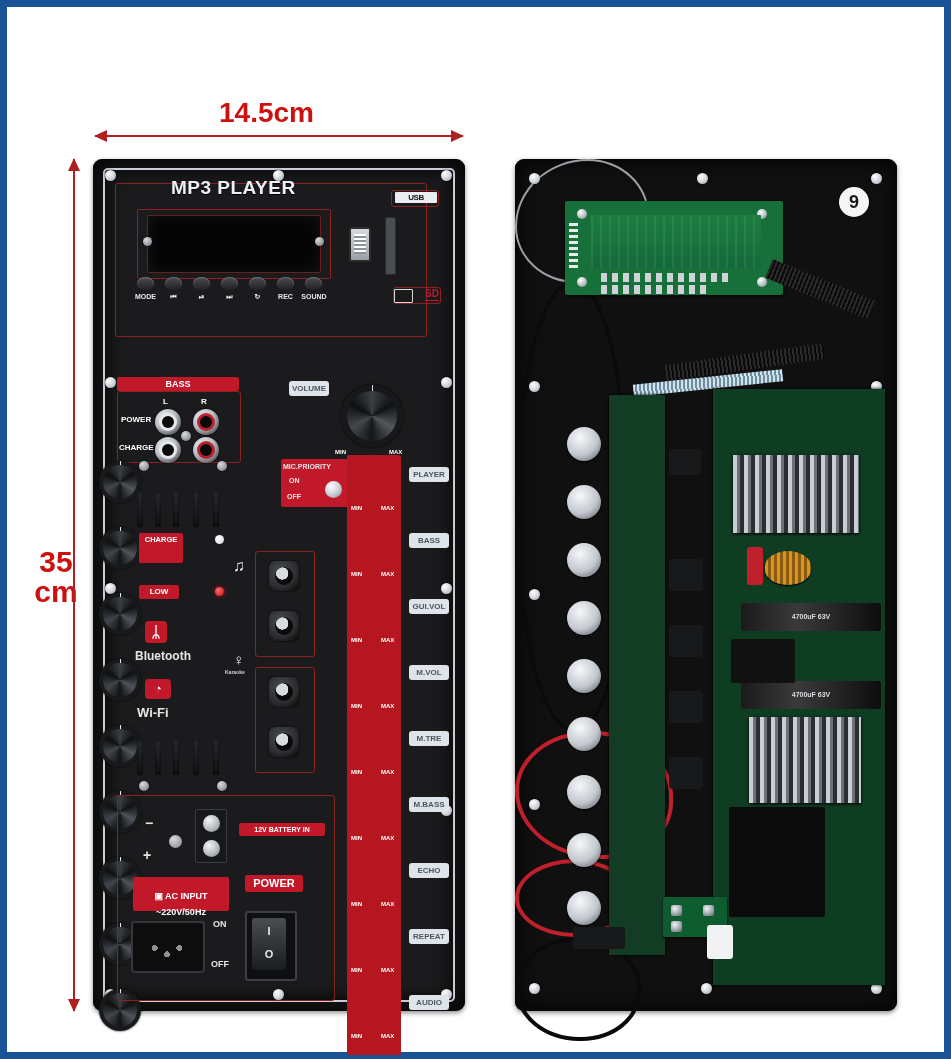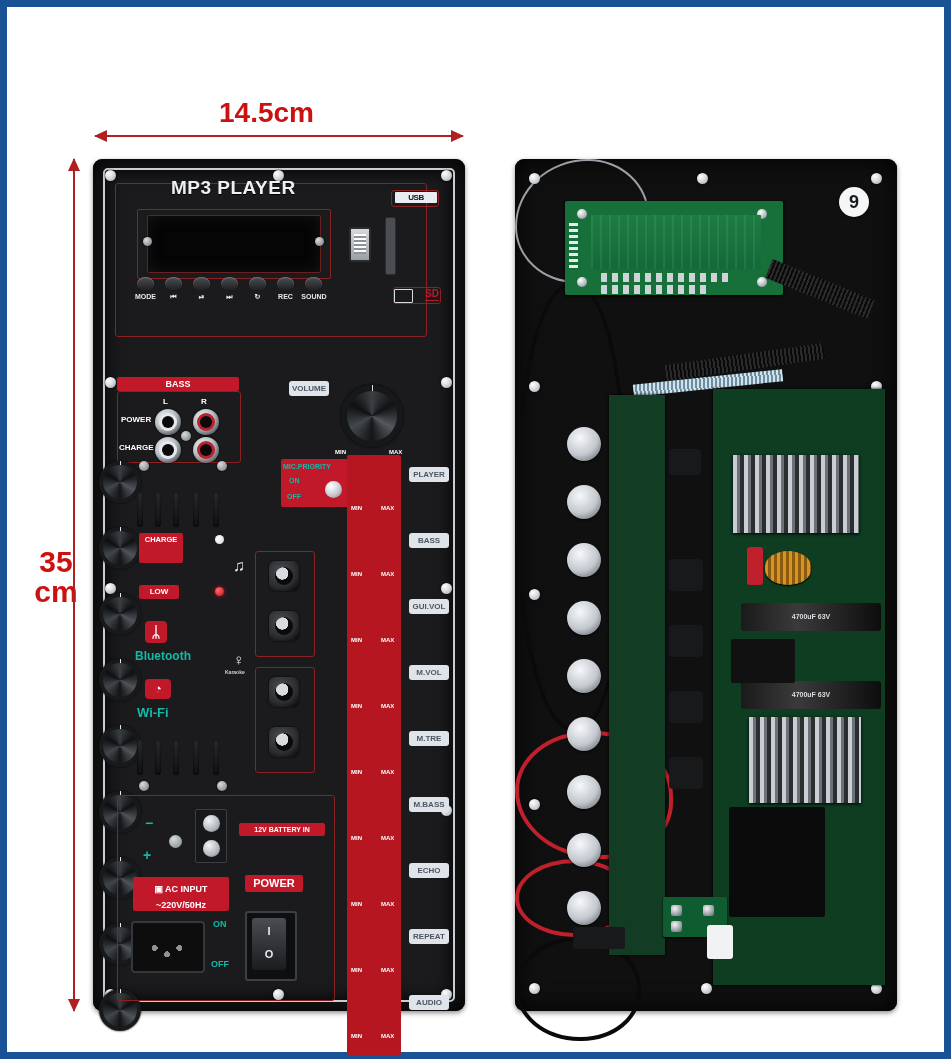--- a/index.html
+++ b/index.html
@@ -64,21 +64,21 @@
   .redlabel{
     position:absolute;background:#c1182a;color:#fff;font-weight:700;
     text-align:center;border-radius:2px;line-height:1.15;
     font-family:"Liberation Sans", sans-serif;
   }
   .whitelabel{
     position:absolute;background:#dfe3ea;color:#4e5660;font-weight:700;
     text-align:center;border-radius:3px;font-size:8px;line-height:15px;
     font-family:"Liberation Sans", sans-serif;
   }
-  .wtext{position:absolute;color:#14b8a6;font-weight:700;font-family:"Liberation Sans", sans-serif;}
+  .wtext{position:absolute;color:#e5e5e5;font-weight:700;font-family:"Liberation Sans", sans-serif;}
   .minmax{position:absolute;color:#ffffff;font-size:6px;font-weight:700;}
 
   
   #mp3-block{left:22px;top:24px;width:310px;height:152px;}
   #mp3-title{left:78px;top:18px;font-size:19px;letter-spacing:.5px;color:#eceff3;
     text-shadow:0 1px 0 #000;}
   #usb-badge{right:26px;top:31px;width:46px;height:15px;}
   #usb-logo{position:absolute;right:28px;top:33px;width:42px;height:11px;
      background:#e9ecf0;color:#111;font-size:8px;font-weight:700;text-align:center;
      line-height:11px;border-radius:1px;letter-spacing:-.5px;}
@@ -187,21 +187,21 @@
   
   #power-block{left:24px;top:636px;width:216px;height:204px;}
   #bat-minus{left:52px;top:656px;font-size:14px;}
   #bat-plus{left:50px;top:688px;font-size:14px;}
   #bat-screw{position:absolute;left:76px;top:676px;width:13px;height:13px;border-radius:50%;
      background:radial-gradient(circle at 35% 32%,#d7dbdf,#7e8389);}
   #bat-term{position:absolute;left:102px;top:650px;width:30px;height:52px;background:#17181a;border:1px solid #3a3d41;border-radius:2px;}
   .bat-screwhead{position:absolute;left:7px;width:17px;height:17px;border-radius:50%;
      background:radial-gradient(circle at 35% 32%,#f2f4f6,#b3b8be 60%,#70757a);}
   #bat-label{left:146px;top:664px;width:86px;height:13px;font-size:7px;line-height:13px;}
-  #ac-label{left:40px;top:718px;width:96px;height:34px;font-size:9px;line-height:16px;padding-top:4px;box-sizing:border-box;}
+  #ac-label{left:40px;top:718px;width:96px;height:34px;font-size:9px;line-height:16px;padding-top:11px;box-sizing:border-box;}
   #ac-inlet{position:absolute;left:38px;top:762px;width:70px;height:48px;background:#0d0d0e;border:2px solid #34373b;border-radius:4px;}
   #ac-inlet:after{content:"";position:absolute;left:12px;top:14px;width:44px;height:22px;
      background:radial-gradient(circle at 22% 50%, #8d9298 0 3px, transparent 3px),
                 radial-gradient(circle at 50% 78%, #8d9298 0 3px, transparent 3px),
                 radial-gradient(circle at 78% 50%, #8d9298 0 3px, transparent 3px);}
   #power-label{left:152px;top:716px;width:58px;height:17px;font-size:11px;line-height:17px;}
   #pw-on{left:120px;top:760px;font-size:9px;}
   #pw-off{left:118px;top:800px;font-size:9px;}
   #power-switch{position:absolute;left:152px;top:752px;width:48px;height:66px;background:#0e0f10;border:2px solid #3c3f43;border-radius:3px;}
   #power-rocker{position:absolute;left:5px;top:5px;width:34px;height:52px;border-radius:3px;

